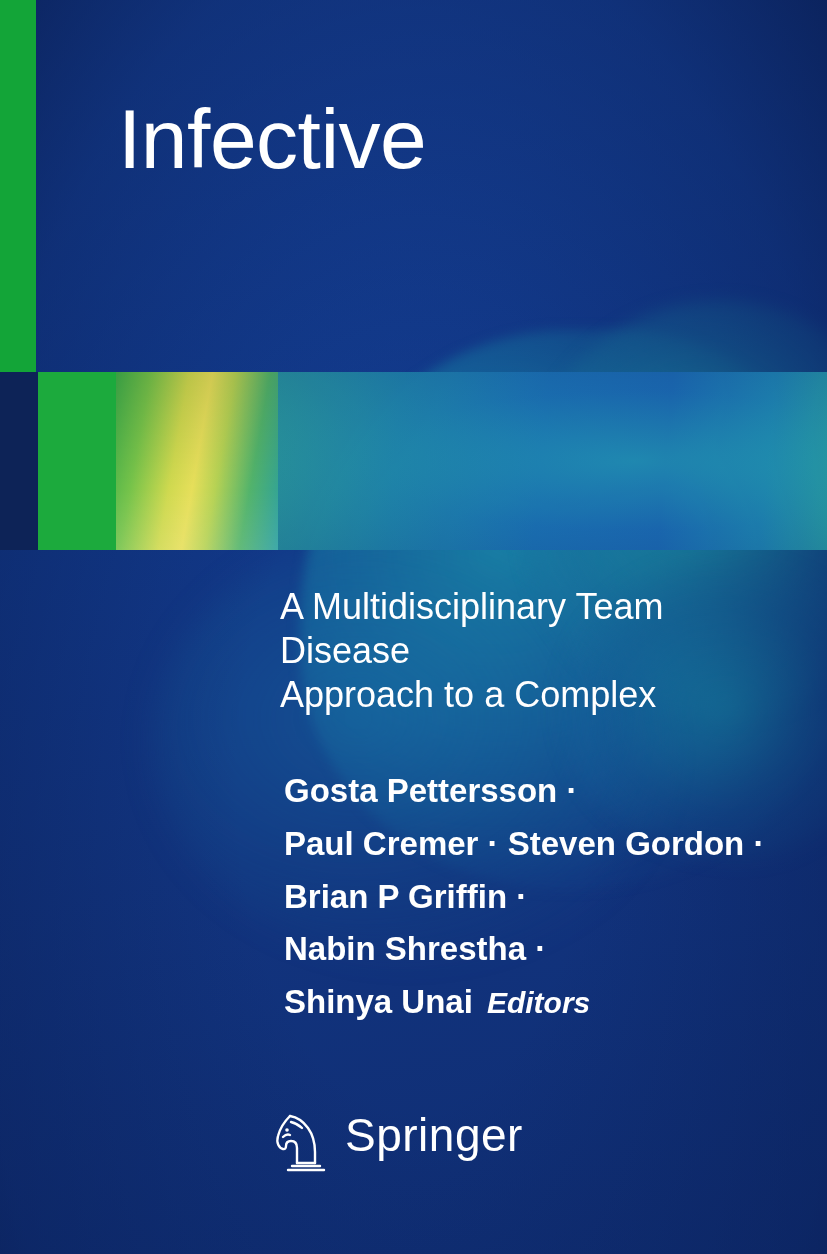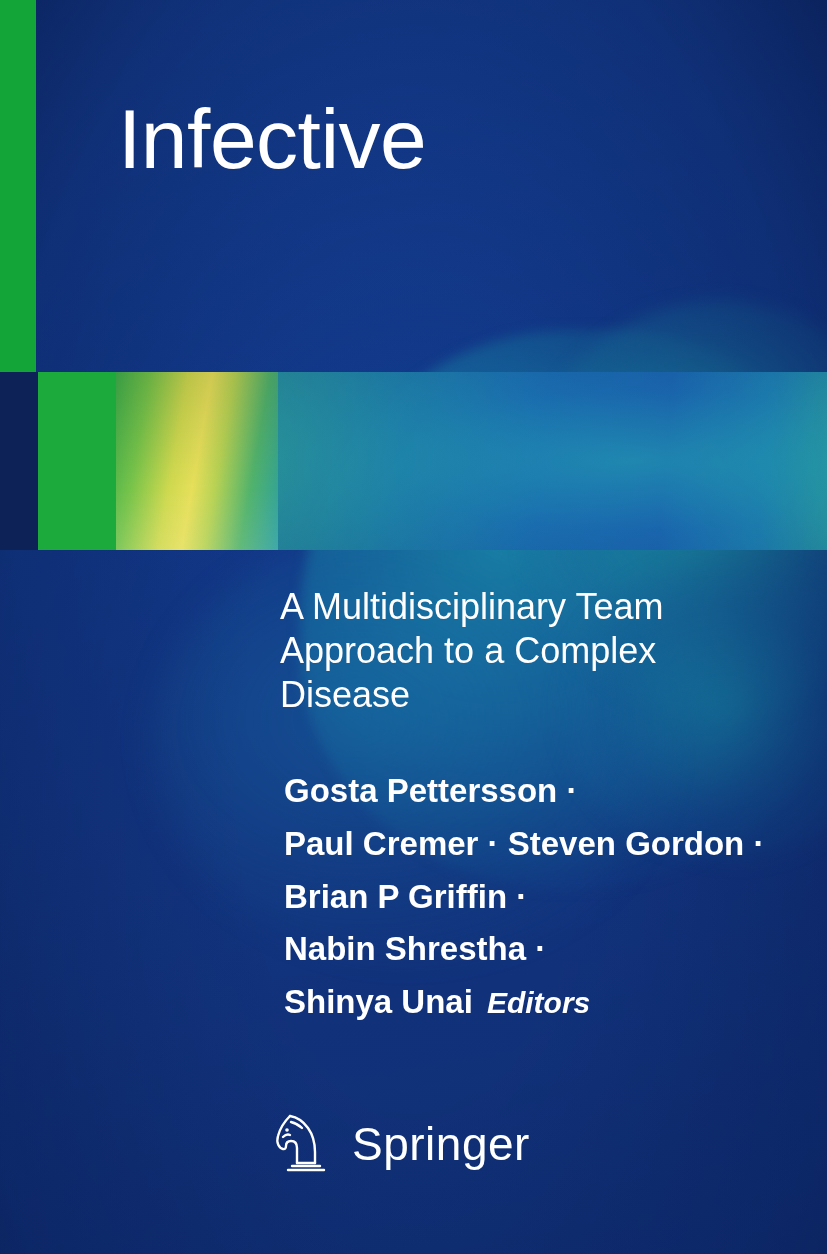--- a/index.html
+++ b/index.html
@@ -161,22 +161,21 @@
     font-size: 30px;
     padding-left: 14px;
   }
 
   
   .publisher {
     position: absolute;
     left: 270px;
     top: 1108px;
     display: flex;
-    align-items: center;
-    gap: 24px;
+    gap: 17px;
   }
   .publisher-mark {
     width: 58px;
     height: 72px;
     flex: none;
   }
   .publisher-name {
     color: #ffffff;
     font-size: 46px;
     font-weight: 400;
@@ -203,22 +202,22 @@
     <div class="band-grad"></div>
     <div class="band-teal"></div>
   </div>
 
   <div class="title">
     <span class="line">Infective</span>
   </div>
 
   <div class="subtitle">
     <span class="line">A Multidisciplinary Team</span>
+    <span class="line">Disease</span>
     <span class="line">Approach to a Complex</span>
-    <span class="line">Disease</span>
   </div>
 
   <div class="editors">
     <span class="line">Gosta Pettersson ·</span>
     <span class="line">Paul Cremer · Steven Gordon ·</span>
     <span class="line">Brian P Griffin ·</span>
     <span class="line">Nabin Shrestha ·</span>
     <span class="line">
       <span>Shinya Unai</span><span class="role">Editors</span>
     </span>

